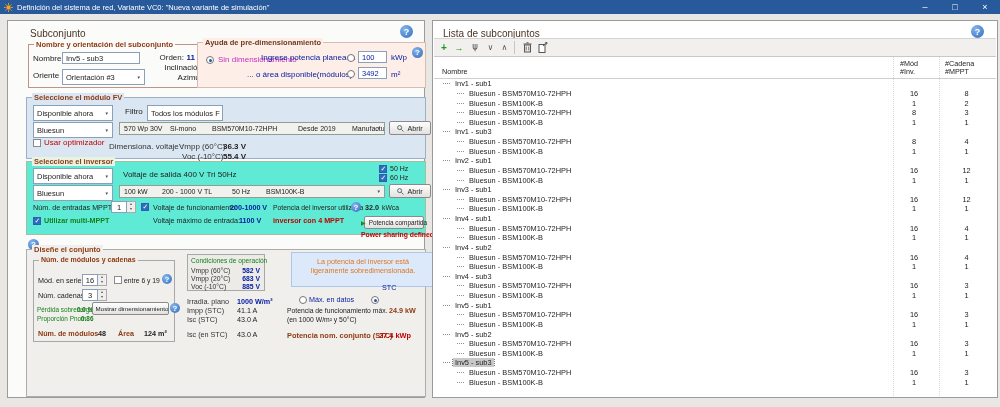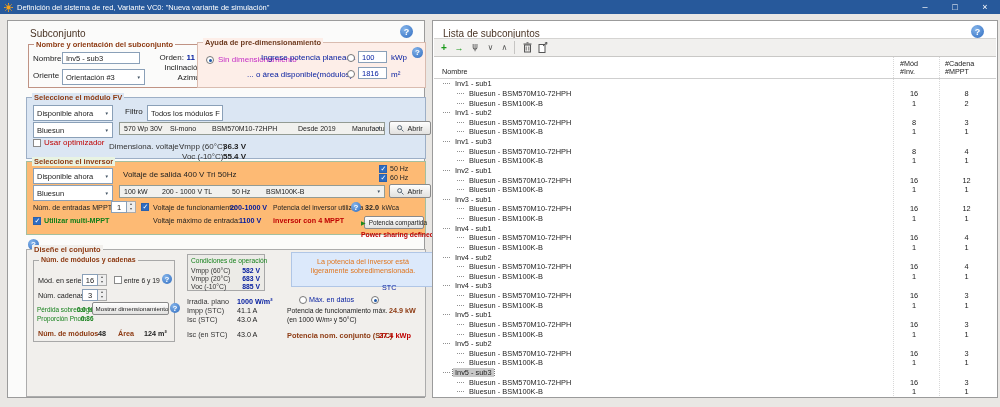--- a/index.html
+++ b/index.html
@@ -20,21 +20,21 @@
   #right{left:432px;width:566px;background:#fff}
   .ptitle{position:absolute;font-weight:normal;font-size:10px;color:#4a3526;white-space:nowrap}
   .help{position:absolute;width:13px;height:13px;border-radius:50%;background:radial-gradient(circle at 35% 30%,#84b4ea,#2f6cc0);color:#fff;font-weight:bold;font-size:9px;display:flex;align-items:center;justify-content:center;cursor:pointer}
   .help.sm{width:11px;height:11px;font-size:8px}
   
   .grp{position:absolute;border:1px solid #a8a8a8}
   .leg{position:absolute;top:-5px;left:5px;padding:0 2px;font-weight:bold;color:#8d3a12;font-size:7.5px;background:#fbfbfa;white-space:nowrap}
   .box-ident{border-color:#c09384}
   .box-pre{background:#fdeee8;border-color:#d9bcb0}.box-pre>.leg{background:#fdeee8;color:#6d3a1f}
   .box-mod{background:#dbe6f3;border-color:#9dafc6}.box-mod>.leg{background:#dbe6f3}
-  .box-inv{background:#fdba74;border-color:#a3bfa0}.box-inv>.leg{background:#e8f3e2}
+  .box-inv{background:#5eead4;border-color:#a3bfa0}.box-inv>.leg{background:#e8f3e2}
   .box-des{background:#f1efec;border-color:#acacac}.box-des>.leg{background:#f1efec}
   .box-str{border-color:#a8a8a8}.box-str>.leg{background:#f1efec;font-size:7px}
   .box-cond{position:absolute;background:#ecebe7;border:1px solid #a8a8a8}
   .box-info{position:absolute;background:#dce9fb;border:1px solid #b0c6e6;padding:4px 6px;font-size:7.2px;color:#e0761f;text-align:center;line-height:1.3}
   
   .inp{position:absolute;background:#fff;border:1px solid #8aa0b8;font-size:7.5px;padding:1px 3px;font-family:inherit;white-space:nowrap;overflow:hidden}
   .sel{position:absolute;background:#fff;border:1px solid #8aa0b8;font-size:7.5px;padding:7px 3px;display:flex;align-items:center;cursor:pointer;white-space:nowrap;overflow:hidden}
   .sel::after{content:"▼";font-size:4.5px;color:#456;margin-left:auto;padding-left:3px}
   .speccombo{position:absolute;display:flex;align-items:center;background:#f1f1ee;border:1px solid #939b93;font-size:7px;padding:0 12px 0 4px;overflow:hidden;cursor:pointer}
   .speccombo::after{content:"▼";font-size:4.5px;color:#456;position:absolute;right:3px}
@@ -111,21 +111,21 @@
   <div class="grp box-pre" style="left:189px;top:21px;width:229px;height:46px">
     <span class="leg">Ayuda de pre-dimensionamiento</span>
     <span class="radio on" style="left:8px;top:13px"></span>
     <span class="t mag" style="left:20px;top:13px">Sin dimensionamiento</span>
     <span class="t navy" style="left:63px;top:11px">Ingrese potencia planeada</span>
     <span class="radio" style="left:149px;top:11px"></span>
     <div class="inp navy" style="left:160px;top:8px;width:29px;height:12px">100</div>
     <span class="t navy" style="left:193px;top:11px">kWp</span>
     <span class="t navy" style="left:49px;top:28px">... o área disponible(módulos)</span>
     <span class="radio" style="left:149px;top:27px"></span>
-    <div class="inp navy" style="left:160px;top:24px;width:29px;height:12px">1816</div>
+    <div class="inp navy" style="left:160px;top:24px;width:29px;height:12px">3492</div>
     <span class="t navy" style="left:193px;top:28px">m²</span>
   </div>
   <div class="help sm" style="left:404px;top:26px">?</div>
 
   <div class="grp box-mod" style="left:18px;top:76px;width:400px;height:62px">
     <span class="leg">Seleccione el módulo FV</span>
     <div class="sel" style="left:6px;top:7px;width:80px;height:13px">Disponible ahora</div>
     <span class="t" style="left:98px;top:10px">Filtro</span>
     <div class="sel" style="left:120px;top:7px;width:76px;height:13px">Todos los módulos F</div>
     <div class="sel" style="left:6px;top:24px;width:80px;height:13px">Bluesun</div>
@@ -330,28 +330,20 @@
         <span class="tc2">8</span>
       </div>
       <div class="trow c">
         <span class="tname">
           <span class="dash"></span>
           <span class="tlbl">Bluesun - BSM100K-B</span>
         </span>
         <span class="tc1">1</span>
         <span class="tc2">2</span>
       </div>
-      <div class="trow g">
-        <span class="tname">
-          <span class="dash"></span>
-          <span class="tlbl">Inv1 - sub2</span>
-        </span>
-        <span class="tc1"></span>
-        <span class="tc2"></span>
-      </div>
       <div class="trow c">
         <span class="tname">
           <span class="dash"></span>
           <span class="tlbl">Bluesun - BSM570M10-72HPH</span>
         </span>
         <span class="tc1">8</span>
         <span class="tc2">3</span>
       </div>
       <div class="trow c">
         <span class="tname">

